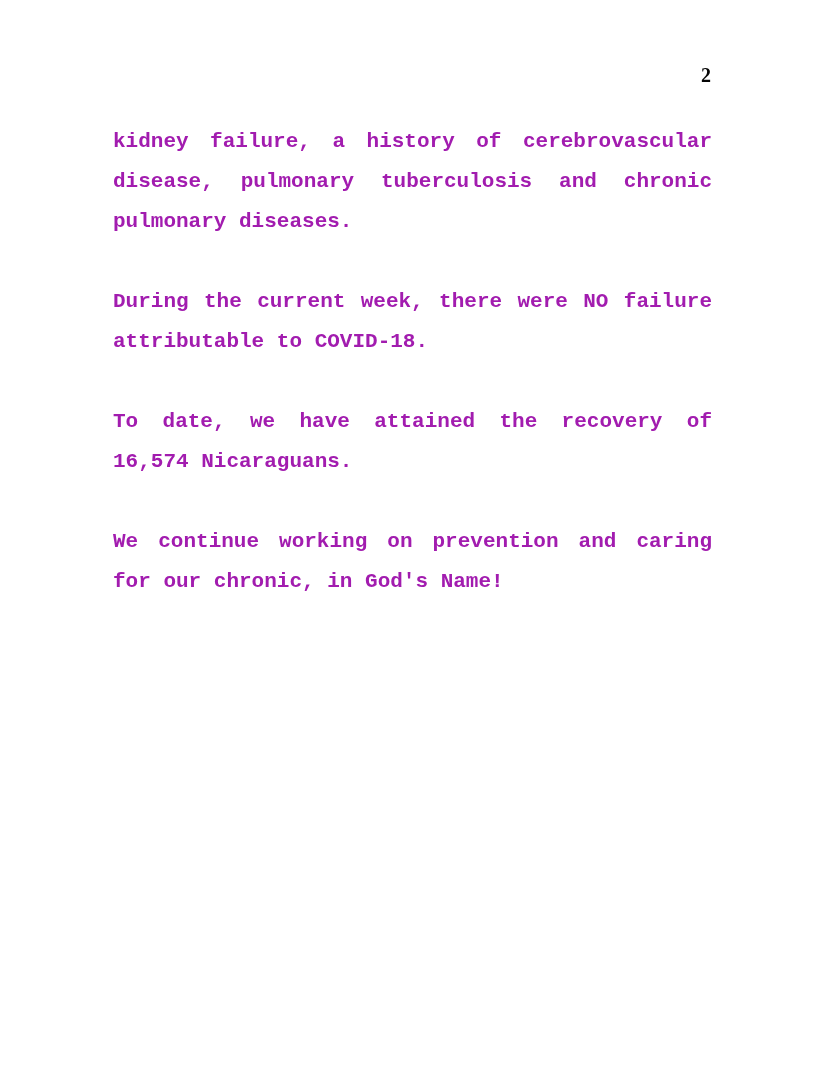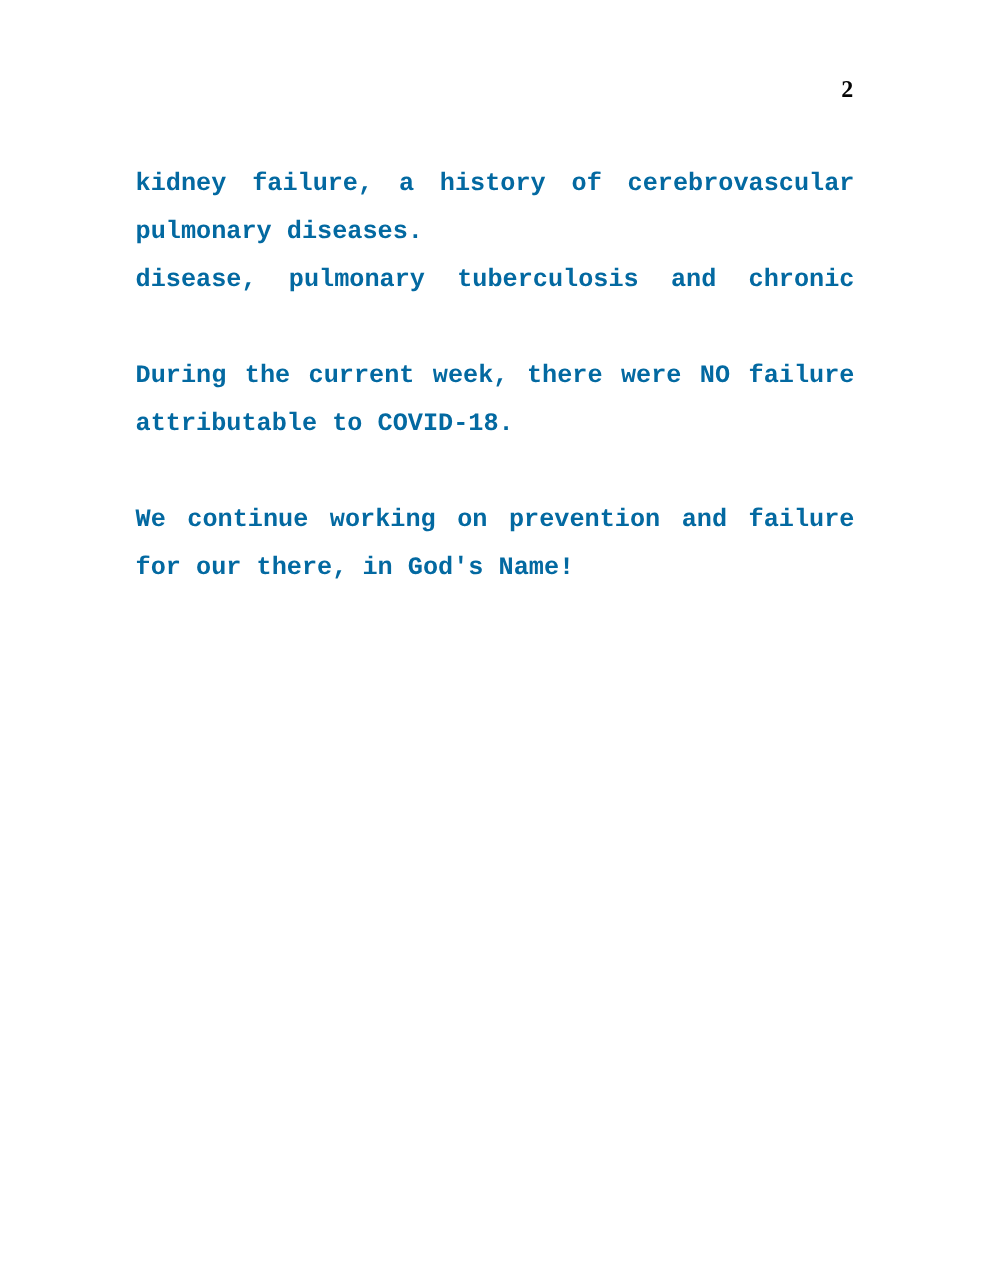--- a/index.html
+++ b/index.html
@@ -26,22 +26,21 @@
     color: #050505;
   }
   .body-text {
     position: absolute;
     left: 113px;
     top: 122px;
     width: 599px;
     font-family: "Liberation Mono", monospace;
     font-weight: bold;
     font-size: 21px;
-    color: #0369a1;
-    margin-top: 12px;
+    color: #a21caf;
   }
   .paragraph {
     margin: 0 0 40px 0;
   }
   .line {
     height: 40px;
     line-height: 40px;
     text-align: left;
     white-space: normal;
   }
@@ -51,27 +50,29 @@
   }
 </style>
 </head>
 <body>
 
 <div class="page">
   <div class="page-number">2</div>
   <div class="body-text">
       <div class="paragraph">
         <div class="line justified">kidney failure, a history of cerebrovascular</div>
+        <div class="line justified">disease, pulmonary tuberculosis and chronic</div>
         <div class="line">pulmonary diseases.</div>
-        <div class="line justified">disease, pulmonary tuberculosis and chronic</div>
       </div>
       <div class="paragraph">
         <div class="line justified">During the current week, there were NO failure</div>
         <div class="line">attributable to COVID-18.</div>
       </div>
       <div class="paragraph">
+        <div class="line justified">To date, we have attained the recovery of</div>
+        <div class="line">16,574 Nicaraguans.</div>
       </div>
       <div class="paragraph">
-        <div class="line justified">We continue working on prevention and failure</div>
-        <div class="line">for our there, in God's Name!</div>
+        <div class="line justified">We continue working on prevention and caring</div>
+        <div class="line">for our chronic, in God's Name!</div>
       </div>
     </div>
 </div>
 
 </body></html>

